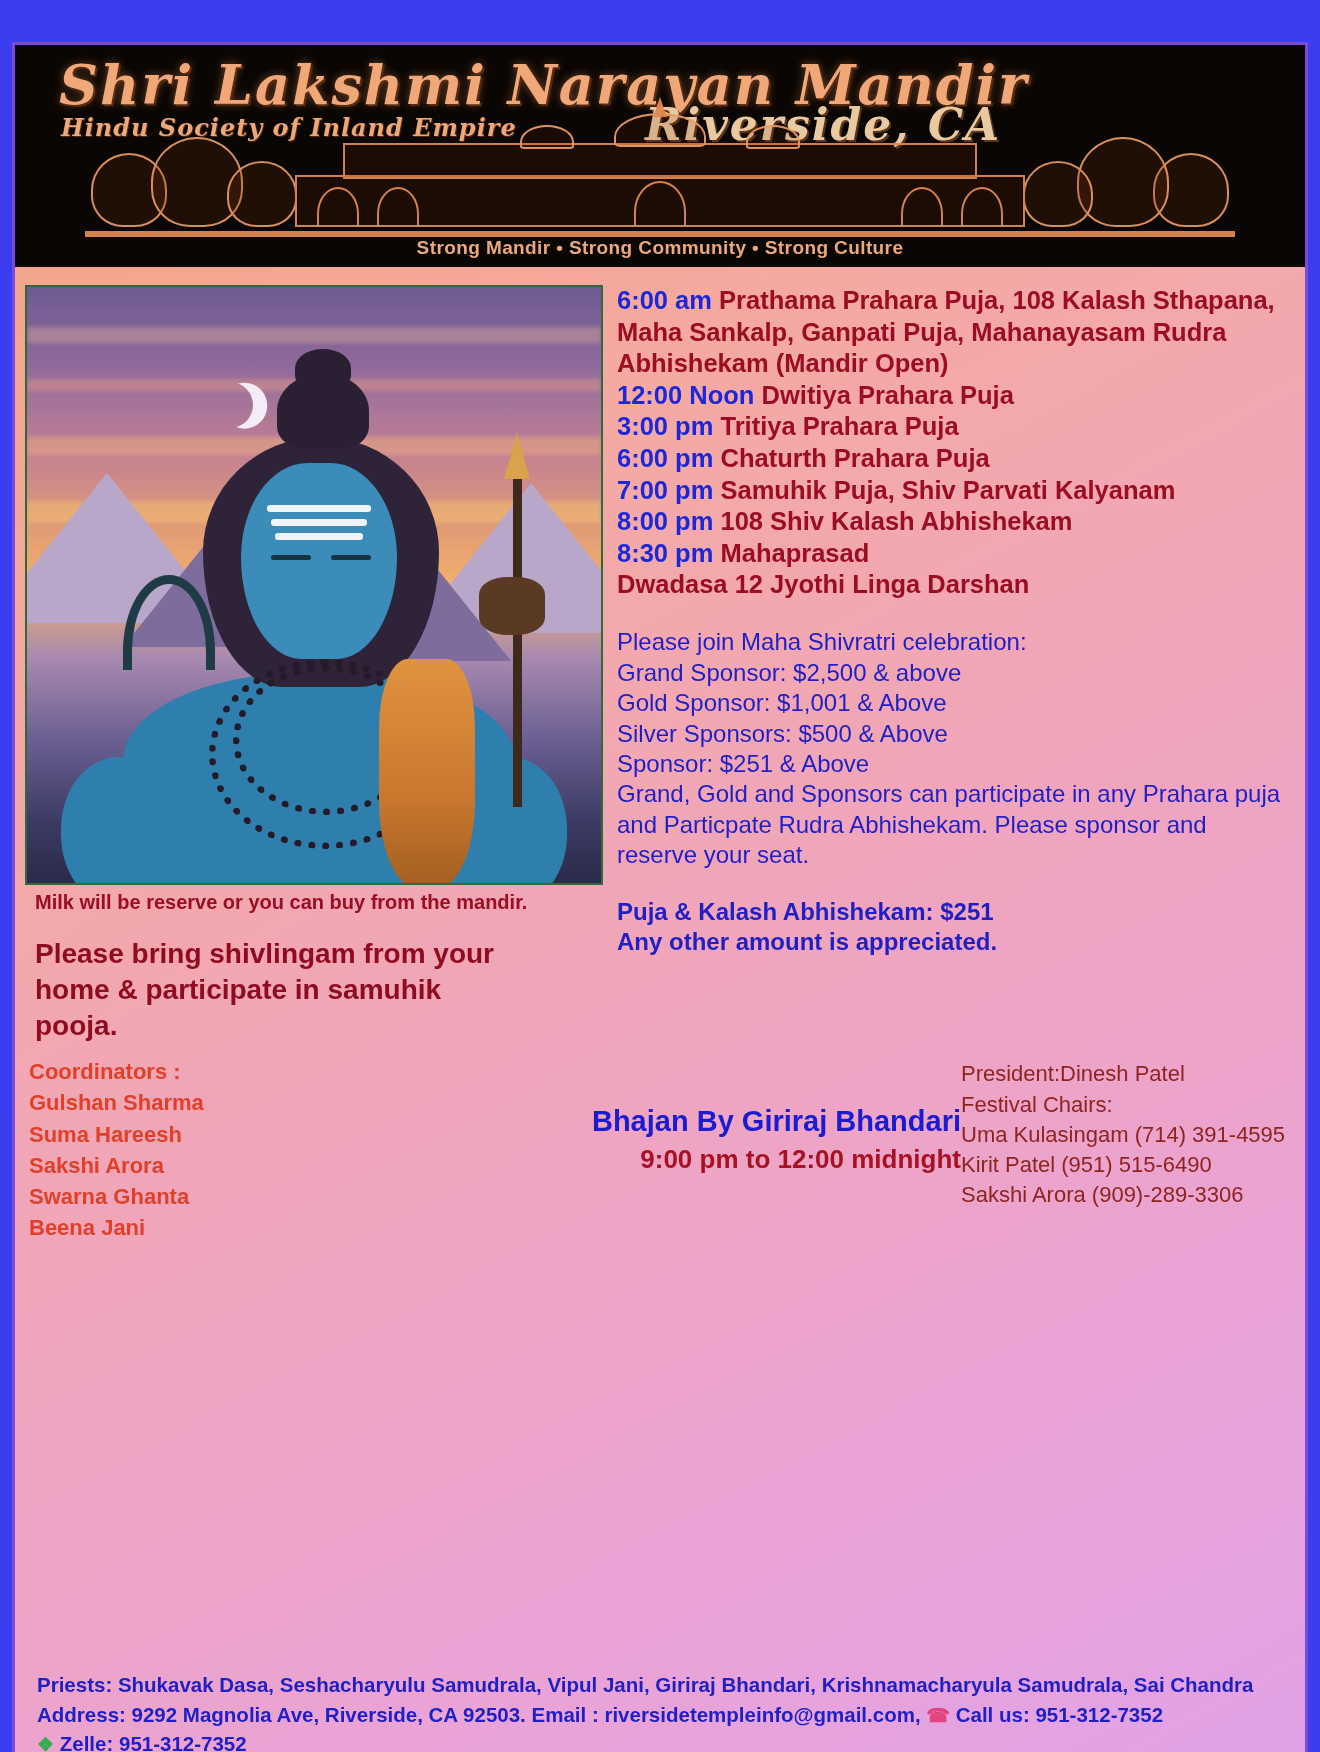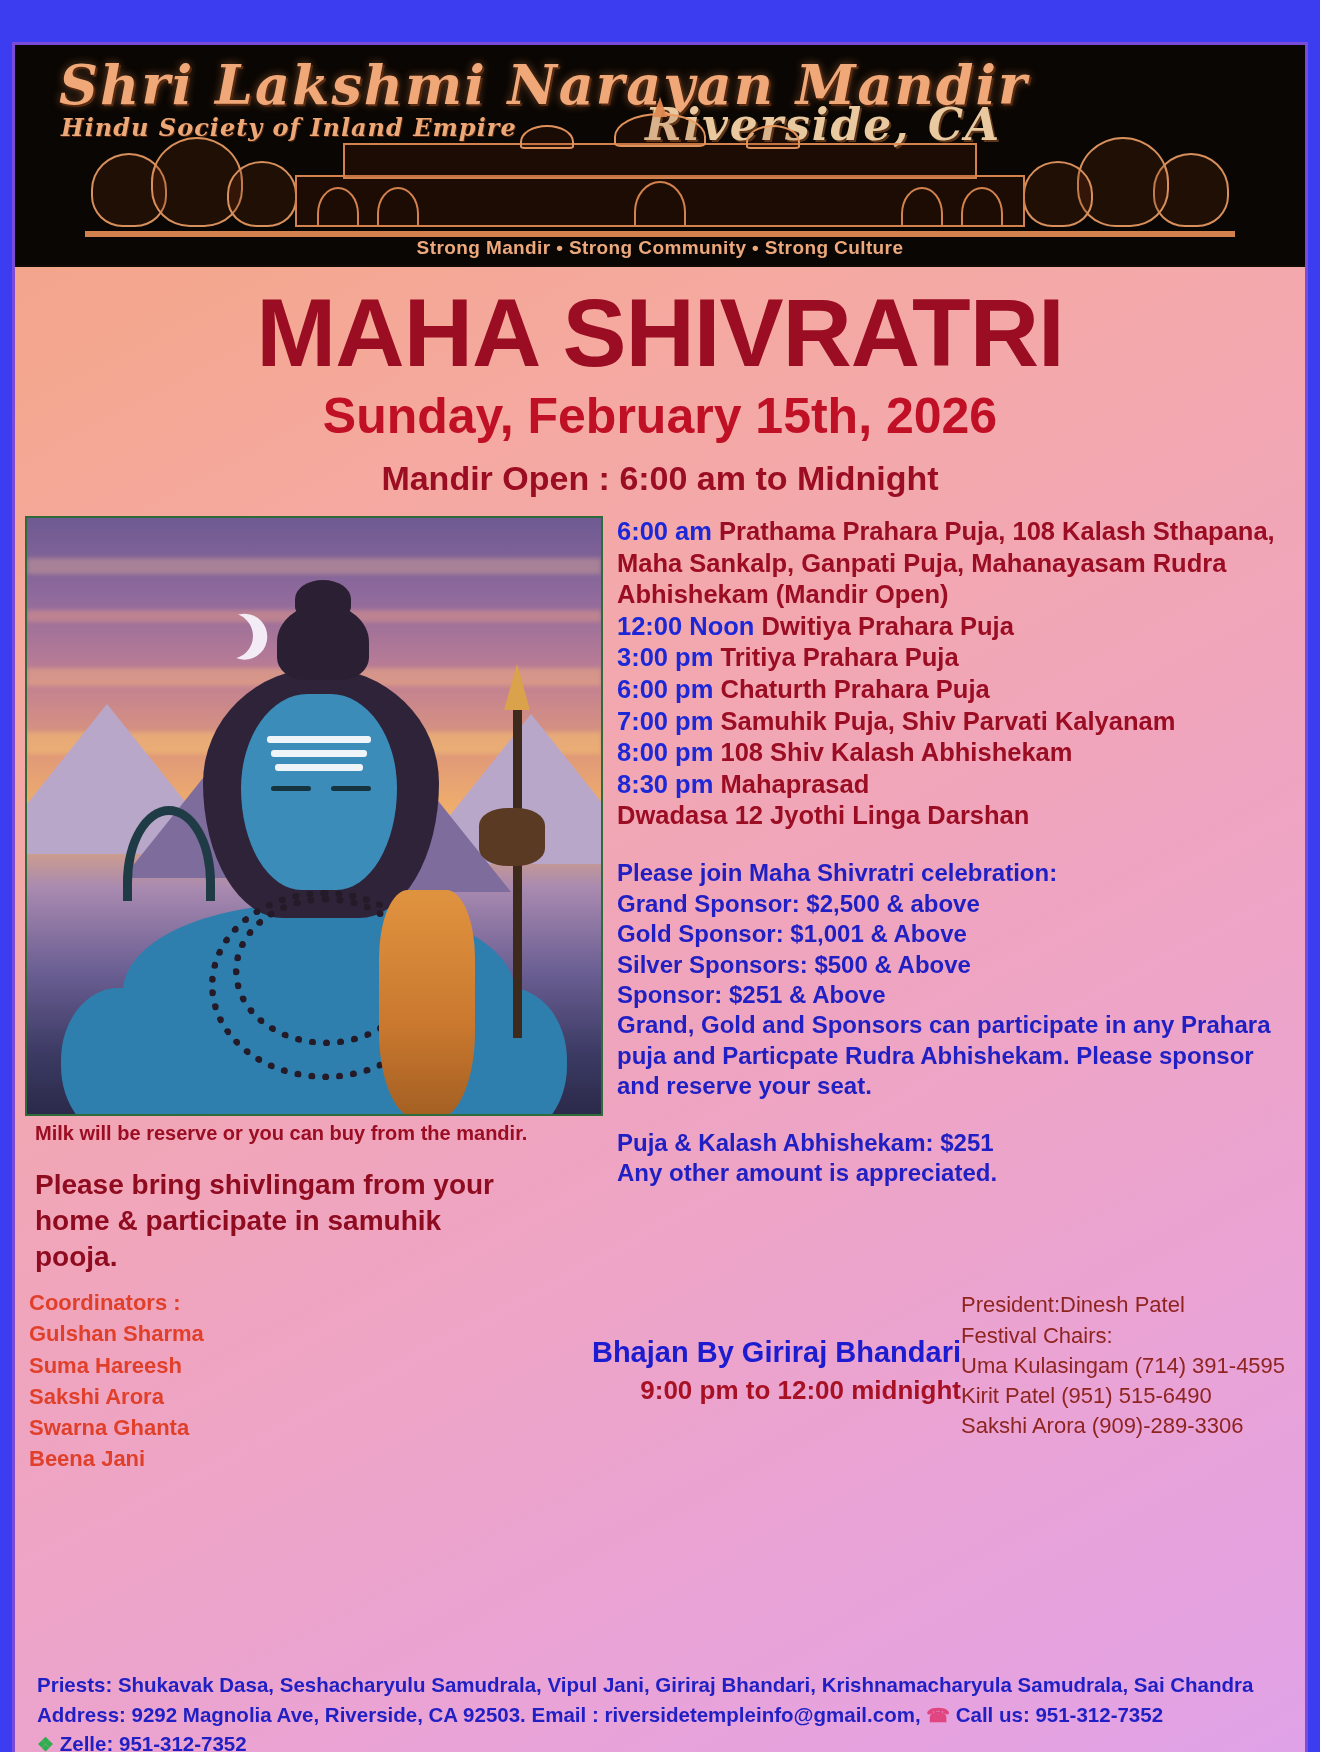--- a/index.html
+++ b/index.html
@@ -321,21 +321,21 @@
     font-weight: bold;
     font-size: 25.5px;
     line-height: 1.24;
     color: #9b0d22;
   }
   .sched-time { color: #1c28d8; }
 
   .sponsor-block {
     margin-top: 26px;
     font-family: "Liberation Sans", sans-serif;
-    font-weight: bold;
+    font-weight: normal;
     font-size: 24px;
     line-height: 1.27;
     color: #1f1fc4;
   }
   .price-block {
     margin-top: 26px;
     font-family: "Liberation Sans", sans-serif;
     font-weight: bold;
     font-size: 24px;
     line-height: 1.27;
@@ -437,25 +437,20 @@
         <div class="t-arch" style="left:292px; bottom:12px; width:42px; height:38px;"></div>
         <div class="t-arch" style="left:50%; margin-left:-26px; bottom:12px; width:52px; height:44px;"></div>
         <div class="t-arch" style="right:232px; bottom:12px; width:42px; height:38px;"></div>
         <div class="t-arch" style="right:292px; bottom:12px; width:42px; height:38px;"></div>
         <div class="t-base"></div>
       </div>
 
       <div class="hdr-tag">Strong Mandir • Strong Community • Strong Culture</div>
     </div>
 
-    <div id="title-block">
-      <div id="main-title">MAHA SHIVRATRI</div>
-      <div id="event-date">Sunday, February 15th, 2026</div>
-      <div id="open-hours">Mandir  Open : 6:00 am to Midnight</div>
-    </div>
 
     <div id="body-cols">
 
       <div id="left-col">
         <div id="shiva-frame">
           <div class="sky-streak" style="top:40px;  height:16px;"></div>
           <div class="sky-streak" style="top:92px;  height:12px; background:rgba(255,170,130,0.34);"></div>
           <div class="sky-streak" style="top:150px; height:18px; background:rgba(255,190,120,0.36);"></div>
           <div class="sky-streak" style="top:214px; height:22px; background:rgba(255,205,110,0.40);"></div>
 

